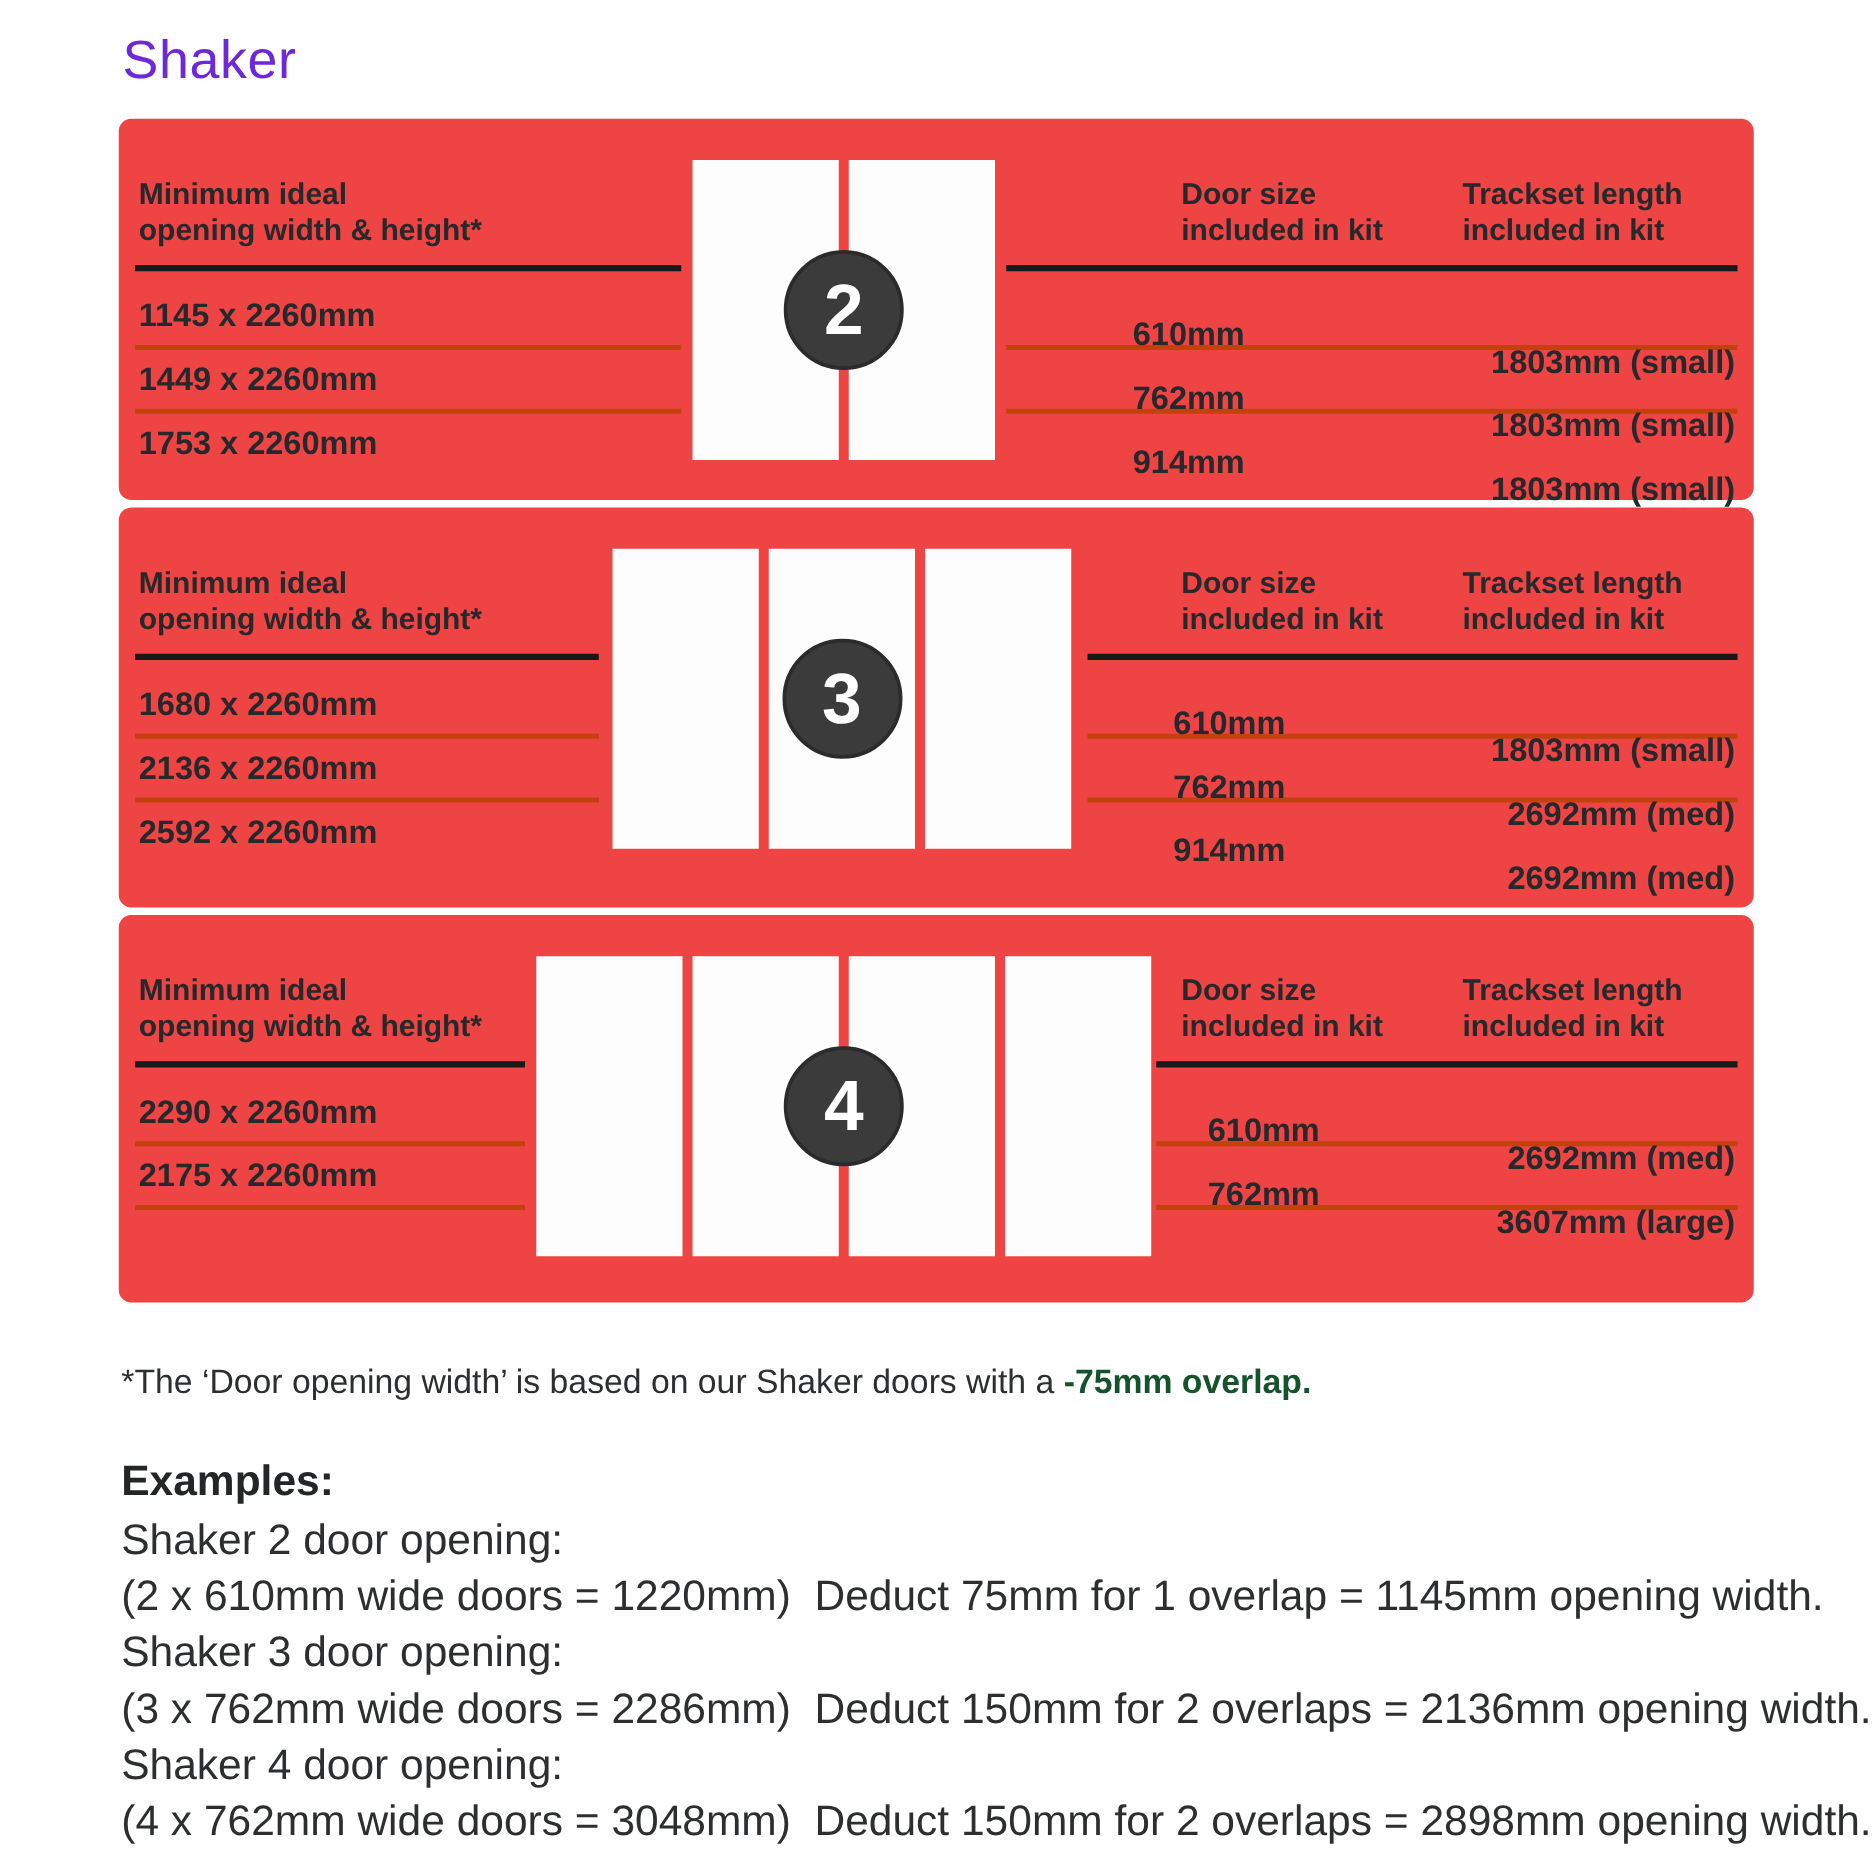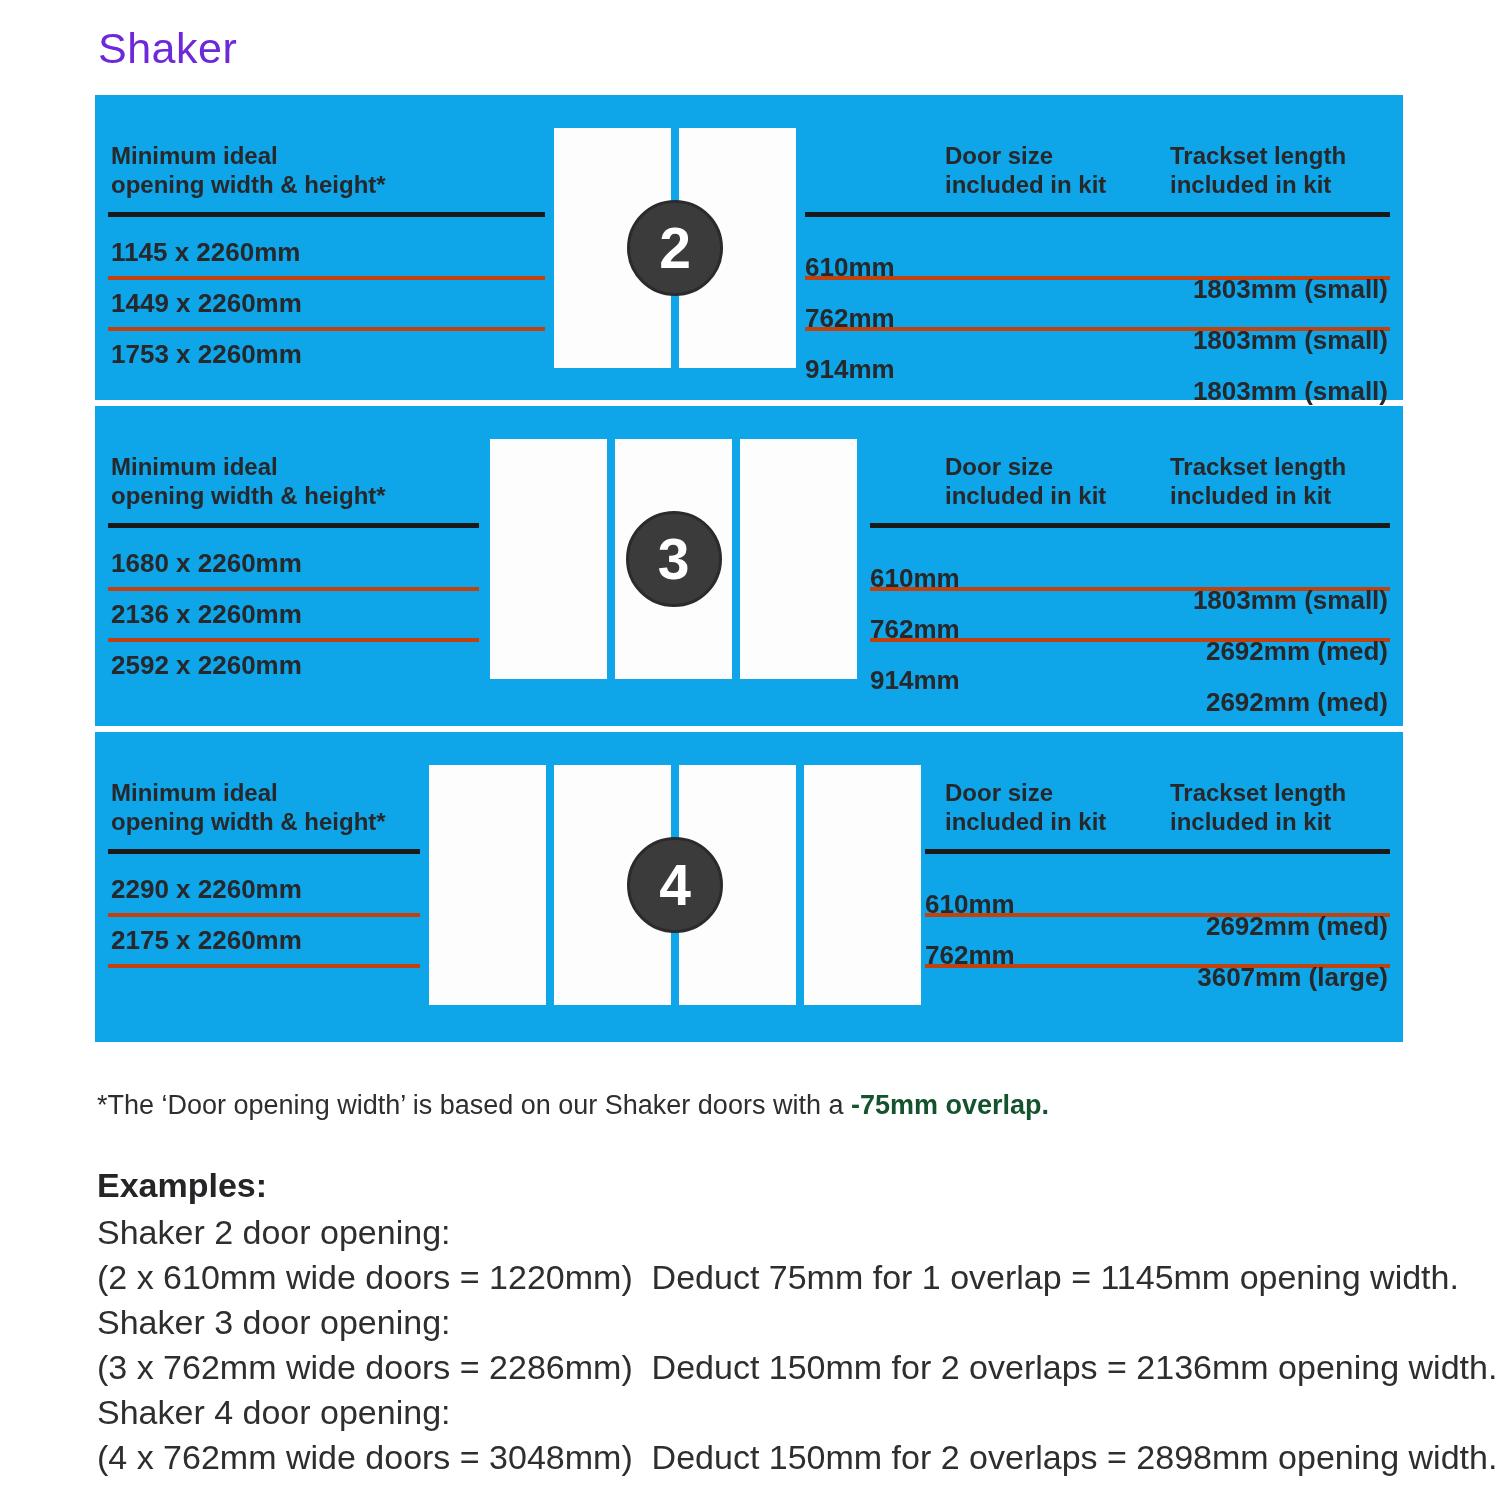--- a/index.html
+++ b/index.html
@@ -8,21 +8,21 @@
     background:#ffffff;
     font-family:"Liberation Sans", sans-serif;
     color:#2b2d2f;
     overflow:hidden;
   }
   .page-title{
     position:absolute;left:98px;top:24px;
     font-size:43px;font-weight:500;color:#6d28d9;letter-spacing:.5px;
   }
   .panel{position:absolute;left:95px;top:95px;width:1308px;}
-  .section{position:relative;background:#0ea5e9;}
+  .section{position:relative;background:#ef4444;border-radius:10px;}
   .section.s1{height:305px;margin-bottom:6px;}
   .section.s2{height:320px;margin-bottom:6px;}
   .section.s3{height:310px;}
 
   
   .left-table{position:absolute;top:46px;left:13px;}
   .s1 .left-table{width:437px;}
   .s2 .left-table{width:371px;}
   .s3 .left-table{width:312px;}
   .th{font-size:24px;line-height:29px;font-weight:bold;color:#26282b;}
@@ -41,21 +41,21 @@
   .right-table{position:absolute;top:46px;right:13px;}
   .s1 .right-table{width:585px;}
   .s2 .right-table{width:520px;}
   .s3 .right-table{width:465px;}
   .rt-head{display:grid;grid-template-columns:1fr 265px;height:58px;margin-bottom:13px;}
   .s1 .rt-h1{padding-left:140px;}
   .s2 .rt-h1{padding-left:75px;}
   .s3 .rt-h1{padding-left:20px;}
   .rt-h2{padding-left:45px;}
   .right-table .row{display:grid;grid-template-columns:1fr 265px;padding-left:0;}
-  .cell-door{text-align:left;padding-right:28px;}
+  .cell-door{text-align:center;padding-right:28px;}
   .cell-track{text-align:right;padding-right:2px;margin-top:45px;}
 
   
   .doors{position:absolute;top:33px;height:240px;display:flex;gap:8px;}
   .s1 .doors{left:459px;}
   .s2 .doors{left:395px;}
   .s3 .doors{left:334px;}
   .door{width:117px;height:240px;background:#fdfdfe;}
   .badge{
     position:absolute;left:50%;top:50%;transform:translate(-50%,-50%);

